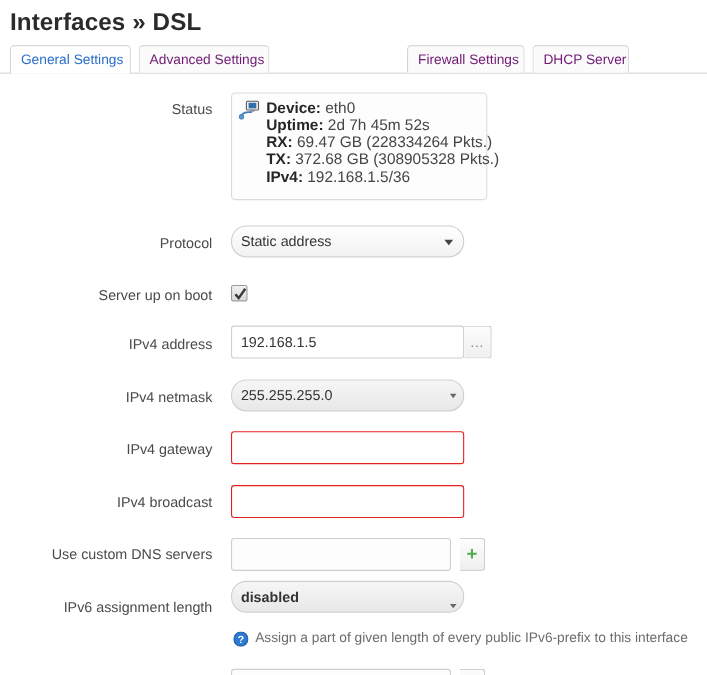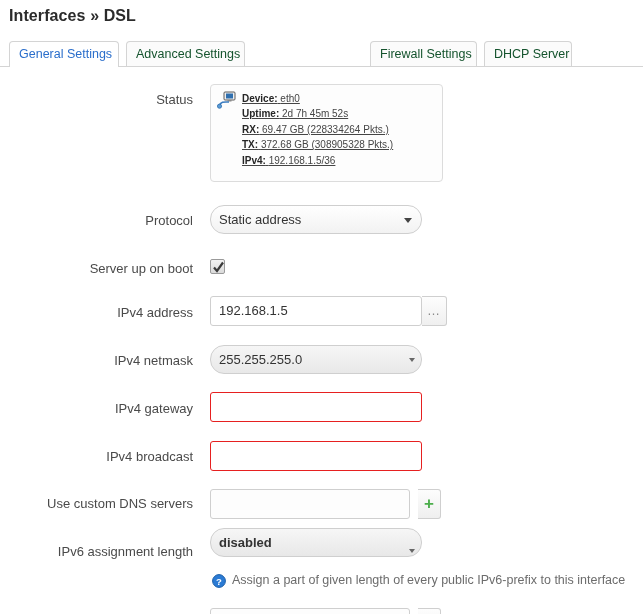--- a/index.html
+++ b/index.html
@@ -20,21 +20,21 @@
     position: relative;
     width: 643px;
     height: 614px;
   }
 
   
   .page-title {
     position: absolute;
     left: 9px;
     top: 7px;
-    font-size: 16px;
+    font-size: 22px;
     font-weight: bold;
     color: #2b2b2b;
     letter-spacing: 0.1px;
     white-space: nowrap;
   }
 
   
   .tabs {
     position: absolute;
     left: 0px;
@@ -47,21 +47,21 @@
   .tab {
     position: absolute;
     top: 0;
     height: 25px;
     box-sizing: border-box;
     border: 1px solid #d4d4d4;
     border-bottom: none;
     border-top-left-radius: 4px;
     border-top-right-radius: 4px;
     background: #fbfbfb;
-    color: #14532d;
+    color: #701a75;
     font-size: 12.5px;
     line-height: 24px;
     padding: 0 9px;
     white-space: nowrap;
     cursor: pointer;
   }
   .tab.active {
     background: #ffffff;
     color: #2a6ecb;
     border-color: #d4d4d4;
@@ -98,25 +98,24 @@
     box-sizing: border-box;
     border: 1px solid #dcdcdc;
     border-radius: 4px;
     background: #fdfdfd;
     padding: 5px 8px 5px 8px;
   }
   .status-lines {
     position: absolute;
     left: 31px;
     top: 6px;
-    font-size: 10px;
+    font-size: 14px;
     line-height: 15.4px;
     color: #454545;
     white-space: nowrap;
-    text-decoration: underline;
   }
   .status-lines div b { color: #262626; }
   .dev-icon {
     position: absolute;
     left: 6px;
     top: 6px;
     width: 20px;
     height: 18px;
   }
 

